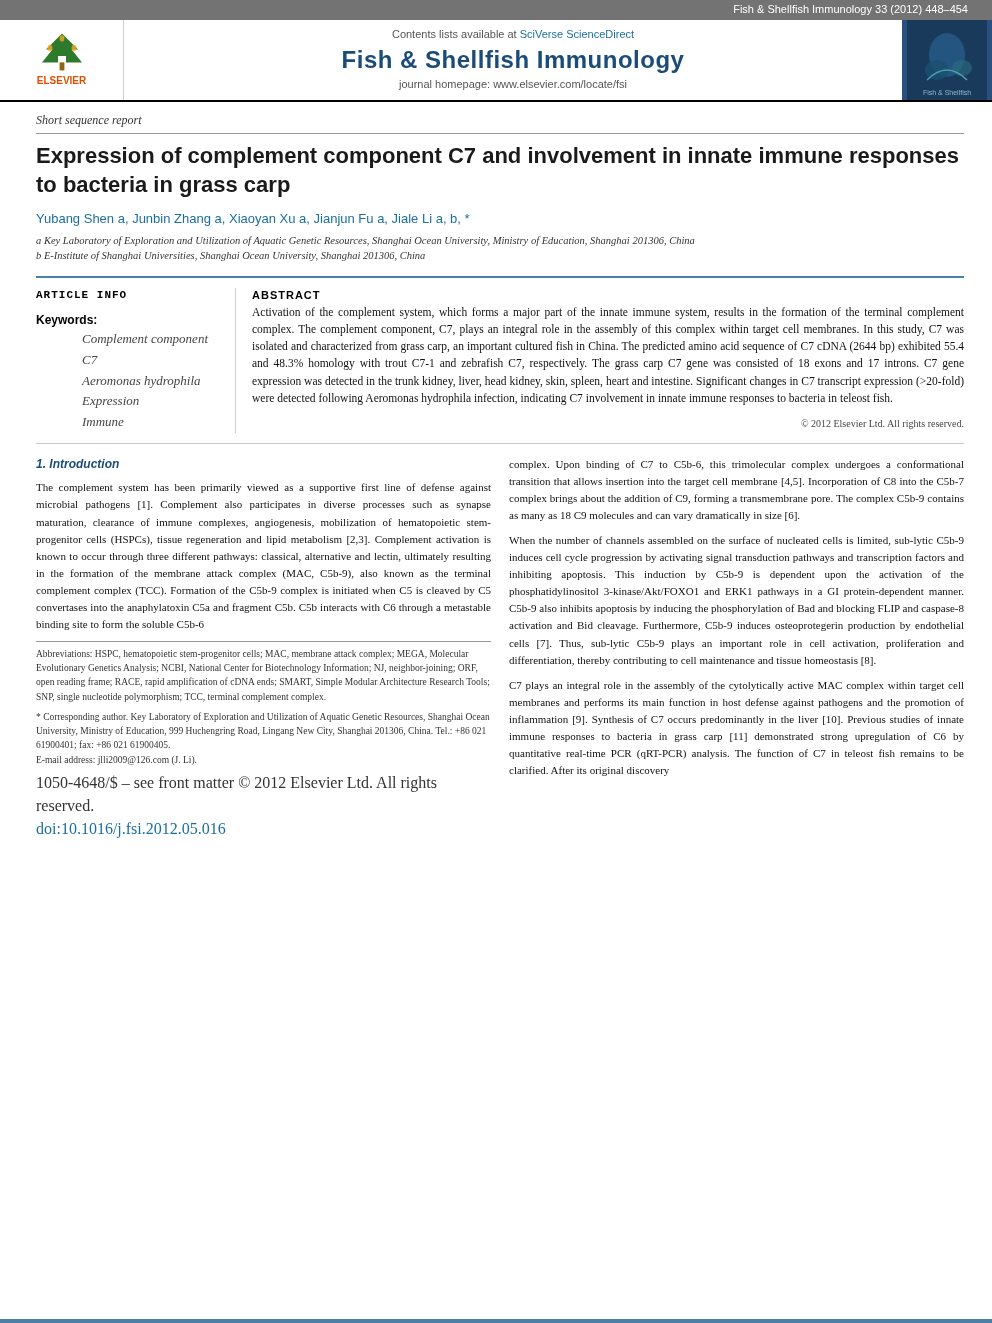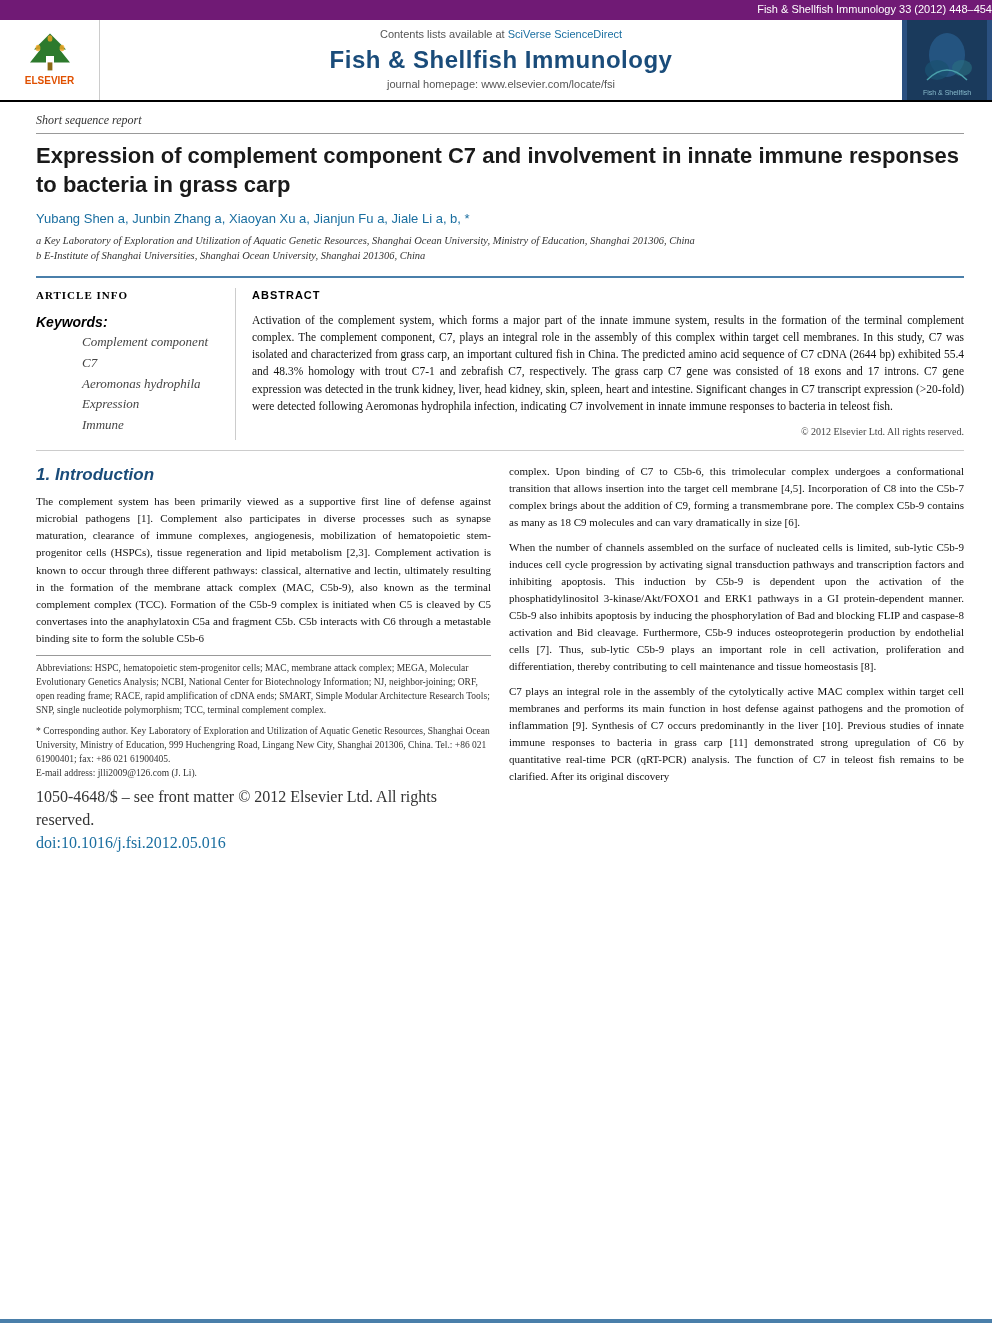--- a/index.html
+++ b/index.html
@@ -21,21 +21,21 @@
     }
     
     .journal-header {
       display: flex;
       flex-direction: row;
       align-items: stretch;
       border-bottom: 2px solid #000;
       padding: 0;
     }
     .elsevier-logo {
-      width: 100px;
+      width: 124px;
       display: flex;
       flex-direction: column;
       align-items: center;
       justify-content: center;
       padding: 8px;
       border-right: 1px solid #ccc;
     }
     .elsevier-tree {
       width: 60px;
       height: 40px;
@@ -92,26 +92,26 @@
       display: flex;
       align-items: center;
       justify-content: center;
       font-size: 8px;
       color: #aaccee;
       text-align: center;
       font-family: Arial, sans-serif;
     }
     
     .top-bar {
-      background: #701a75;
+      background: #737373;
       color: #fff;
       font-size: 11px;
       font-family: Arial, sans-serif;
       text-align: right;
-      padding: 2px 0;
+      padding: 2px 24px;
     }
     
     .main-content {
       padding: 10px 28px 10px 36px;
       flex: 1;
     }
     .section-type {
       font-size: 12px;
       font-style: italic;
       color: #333;
@@ -155,21 +155,21 @@
       flex-shrink: 0;
       border-right: 1px solid #ccc;
       padding-right: 12px;
     }
     .article-info-title {
       font-size: 11px;
       font-weight: bold;
       letter-spacing: 1px;
       text-transform: uppercase;
       margin-bottom: 8px;
-      font-family: Liberation Serif, serif;
+      font-family: Liberation Mono, monospace;
       color: #000;
     }
     .history-section {
       margin-bottom: 8px;
     }
     .history-label {
       font-size: 10px;
       font-weight: bold;
       font-style: italic;
       color: #333;
@@ -177,23 +177,22 @@
     }
     .history-dates {
       font-size: 10px;
       color: #444;
       line-height: 1.5;
     }
     .keywords-section {
       margin-top: 8px;
     }
     .keywords-label {
-      font-size: 14px;
-      font-weight: bold;
-      font-style: italic;
+      font-size: 12px;
+      font-weight: bold;
       font-family: Arial, sans-serif;
     }
     .keywords-list {
       font-size: 13px;
       color: #444;
       line-height: 1.6;
       font-style: italic;
       margin-left: 46px;
     }
     .copyright {
@@ -204,21 +203,20 @@
     }
     
     .abstract-col {
       flex: 1;
     }
     .abstract-title {
       font-size: 11px;
       font-weight: bold;
       letter-spacing: 1px;
       text-transform: uppercase;
-      margin-bottom: 8px;
       font-family: Arial, sans-serif;
     }
     .abstract-text {
       font-size: 11.5px;
       line-height: 1.5;
       color: #111;
       text-align: justify;
     }
     
     .body-two-col {
@@ -227,21 +225,21 @@
       gap: 18px;
       margin-top: 8px;
     }
     .body-left {
       flex: 1;
     }
     .body-right {
       flex: 1;
     }
     .section-heading {
-      font-size: 17px;
+      font-size: 12px;
       font-weight: bold;
       font-style: italic;
       color: #1a4c7a;
       margin-bottom: 6px;
       font-family: Arial, sans-serif;
     }
     .body-text {
       font-size: 11px;
       line-height: 1.55;
       text-align: justify;

